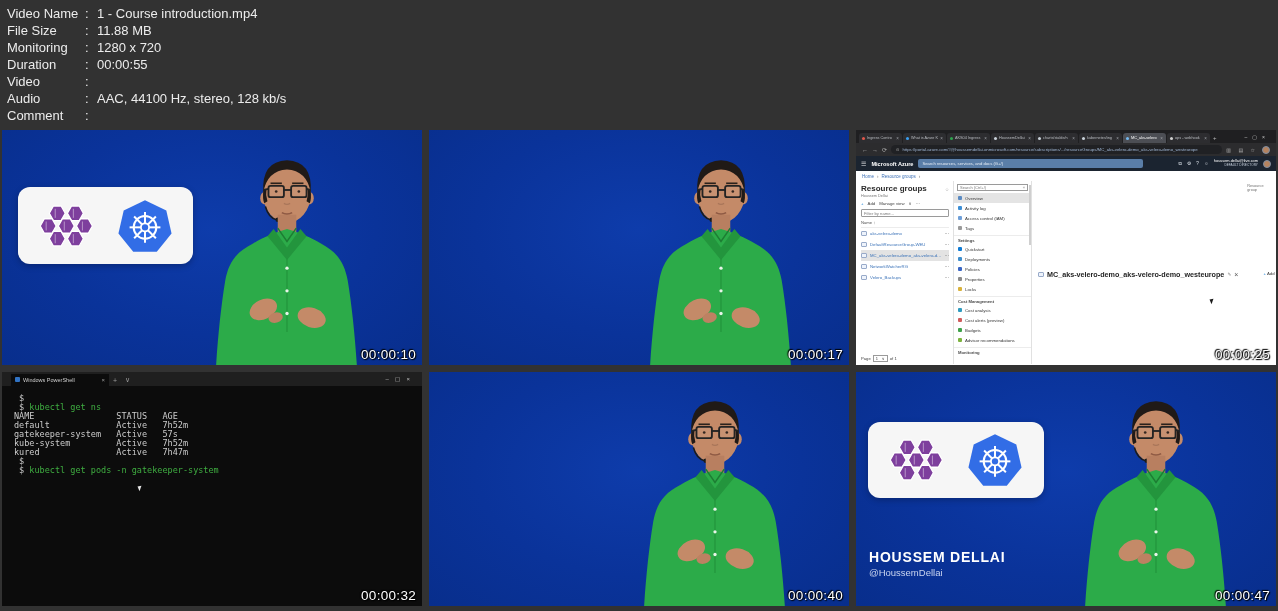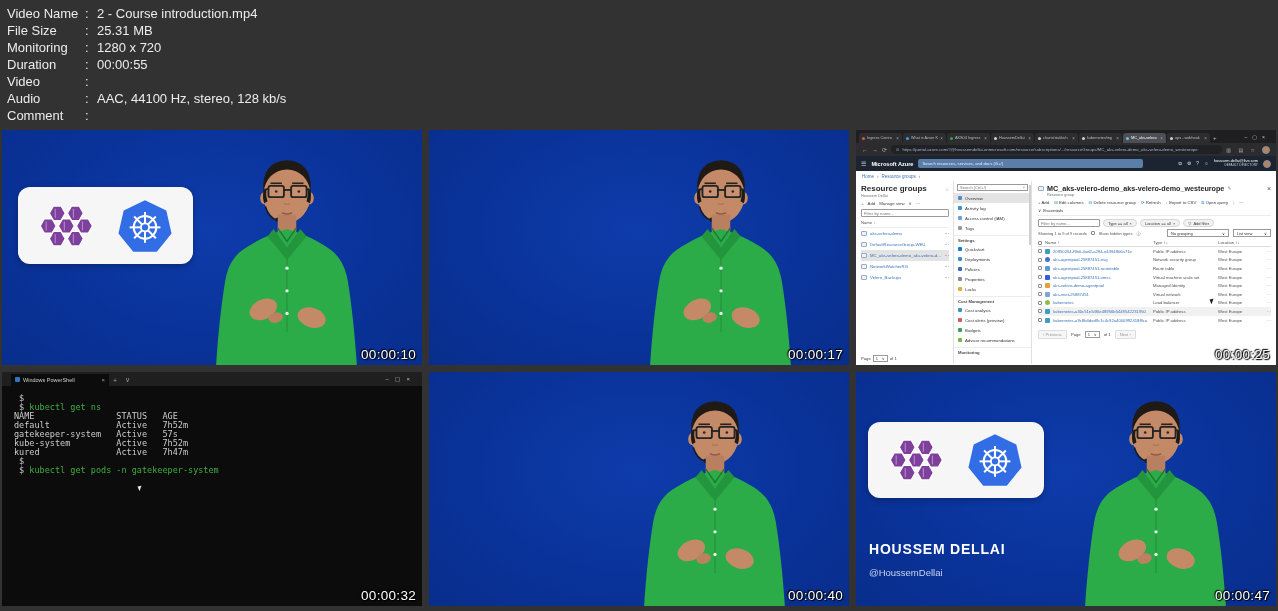--- a/index.html
+++ b/index.html
@@ -30,21 +30,21 @@
   .t1 .logocard { left:16px; top:57px; width:175px; height:77px; }
   .t6 .logocard { left:12px; top:50px; width:176px; height:76px; }
 
   .presenter { position:absolute; bottom:-2px; width:200px; height:212px; }
   .t1 .presenter { left:185px; } .t2 .presenter { left:192px; }
   .t5 .presenter { left:186px; } .t6 .presenter { left:200px; }
 
   
   .caption { position:absolute; left:13px; bottom:28px; color:#fff; }
   .cap-name { font-size:14px; font-weight:bold; letter-spacing:.8px; }
-  .cap-handle { font-size:9.5px; color:#c9d4ef; margin-top:10px; }
+  .cap-handle { font-size:9.5px; color:#c9d4ef; margin-top:2px; }
 
   
   .t4 { background:#0c0c0c; }
   .tbar { height:14px; background:#1f1f1f; display:flex; align-items:flex-end; padding-left:9px; }
   .ttab { width:98px; height:12px; background:#0c0c0c; display:flex; align-items:center;
     gap:3px; padding:0 4px; font-size:5.5px; color:#cfcfcf; }
   .psico { width:5px; height:5px; background:#3173c4; border-radius:1px; flex:none; }
   .ttab .x { margin-left:auto; color:#9a9a9a; font-size:6px; }
   .tnew { color:#9a9a9a; font-size:7px; margin:0 4px 2px 4px; }
   .twin { margin-left:auto; color:#bdbdbd; font-size:6px; letter-spacing:6px;
@@ -119,21 +119,21 @@
     align-items:center; padding:0 2px; font-size:4px; color:#7a7a7a; }
   .mitem { height:10px; display:flex; align-items:center; gap:3px; padding:0 4px;
     font-size:4.3px; color:#333; white-space:nowrap; }
   .mitem.sel { background:#e4e4e4; }
   .msq { width:4px; height:4px; border-radius:1px; flex:none; }
   .mhead { margin-top:2px; border-top:1px solid #ececec; padding:2px 4px 1px;
     font-size:4.2px; font-weight:bold; color:#4a4a4a; }
   .mscroll { position:absolute; right:0; top:4px; width:2px; height:60px; background:#cfcfcf; }
 
   
-  .mainbl { flex:1; padding:3px 5px 0 6px; position:relative; display:flex; flex-direction:column; overflow:hidden; }
+  .mainbl { flex:1; padding:3px 5px 0 6px; position:relative; display:flex; flex-direction:row; overflow:hidden; }
   .bhead { display:flex; align-items:center; gap:3px; }
   .btitle { font-size:7.2px; font-weight:bold; color:#252525; white-space:nowrap;
     overflow:hidden; text-overflow:ellipsis; }
   .bedit { font-size:4.5px; color:#777; }
   .bclose { margin-left:auto; font-size:7px; color:#555; }
   .bsub { font-size:3.8px; color:#707070; margin:0 0 2px 9px; }
   .btools { display:flex; gap:5px; align-items:center; font-size:4.3px; color:#3b3b3b;
     white-space:nowrap; margin:1px 0 2px; }
   .ess { display:flex; gap:2px; align-items:center; font-size:4.4px; color:#333;
     padding:1px 0 2px; border-bottom:1px solid #ececec; margin-bottom:2px; }
@@ -235,26 +235,26 @@
       <ellipse cx="119" cy="158" rx="14" ry="9.5" fill="#c48a68" transform="rotate(18 119 158)"></ellipse>
       <ellipse cx="84" cy="158" rx="7" ry="5" fill="#bd8162" transform="rotate(-15 84 158)"></ellipse>
     </g>
   </defs>
 </svg>
 
 <div class="meta">
   <div class="mrow">
       <span class="mlabel">Video Name</span>
       <span class="mcolon">:</span>
-      <span class="mvalue">2 - Course introduction.mp4</span>
+      <span class="mvalue">1 - Course introduction.mp4</span>
     </div>
   <div class="mrow">
       <span class="mlabel">File Size</span>
       <span class="mcolon">:</span>
-      <span class="mvalue">25.31 MB</span>
+      <span class="mvalue">11.88 MB</span>
     </div>
   <div class="mrow">
       <span class="mlabel">Monitoring</span>
       <span class="mcolon">:</span>
       <span class="mvalue">1280 x 720</span>
     </div>
   <div class="mrow">
       <span class="mlabel">Duration</span>
       <span class="mcolon">:</span>
       <span class="mvalue">00:00:55</span>

